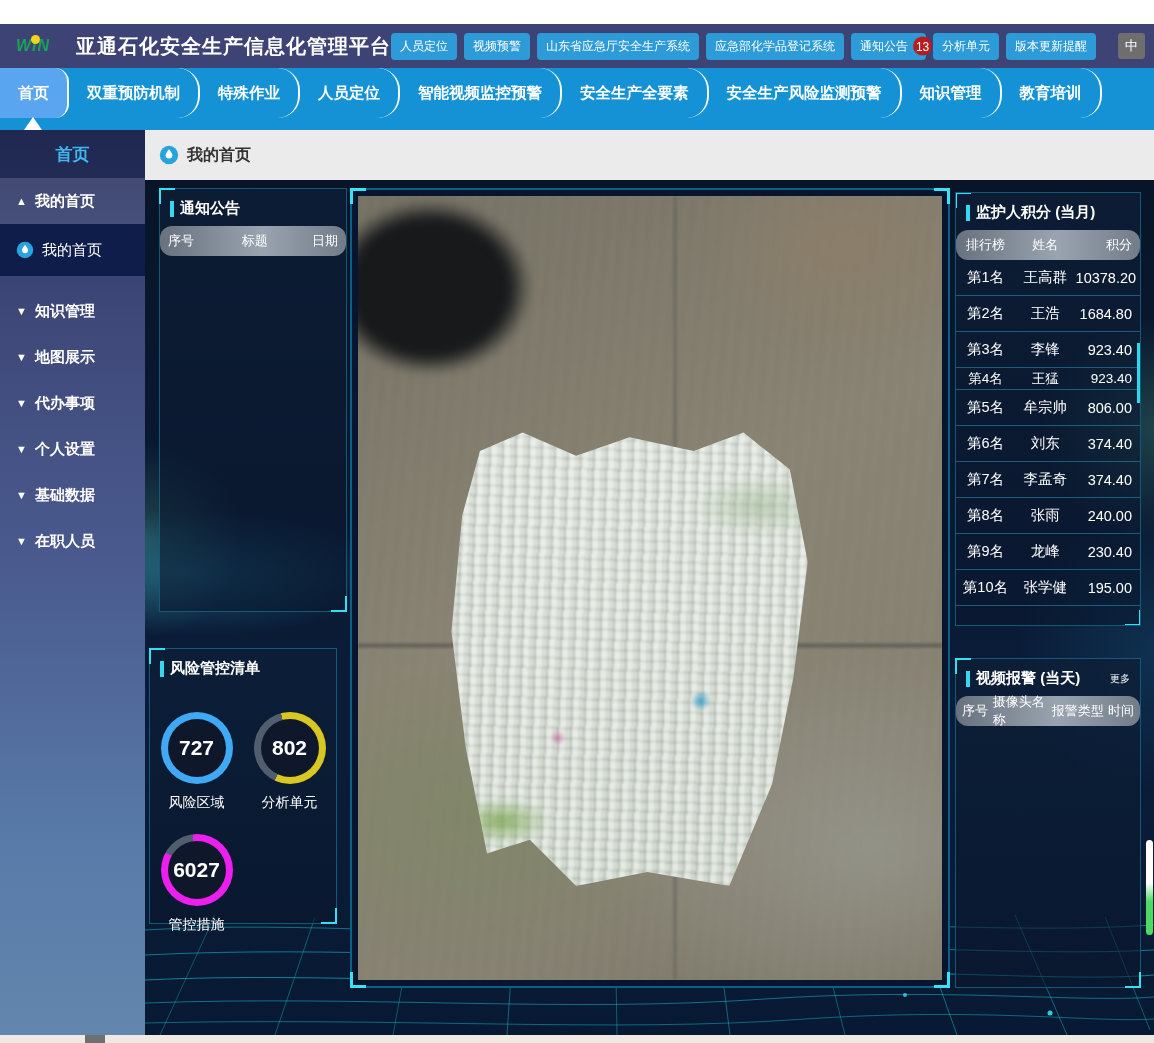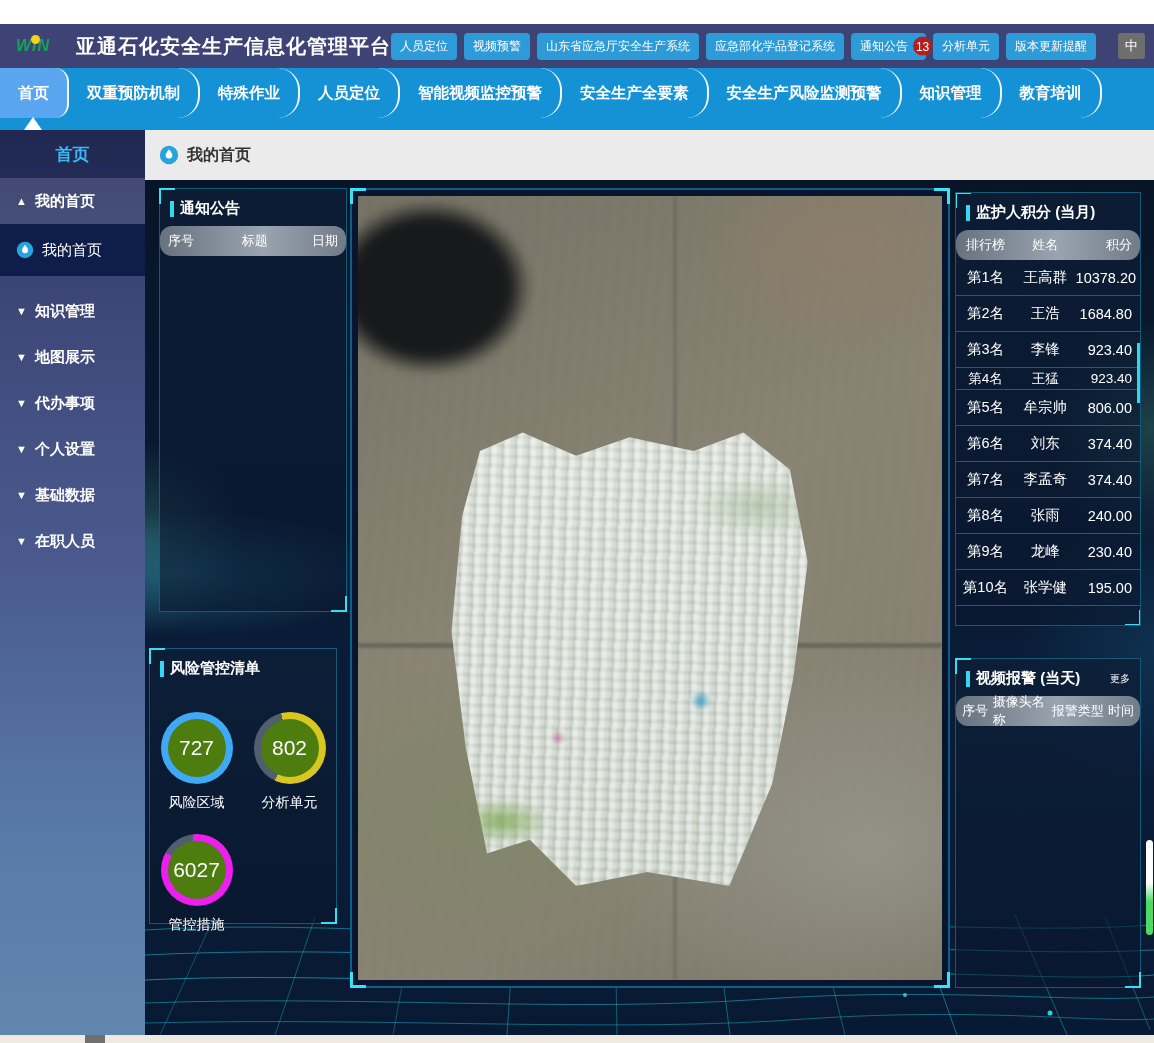--- a/index.html
+++ b/index.html
@@ -87,22 +87,22 @@
   .srow { height:36px; display:flex; align-items:center; color:#fff; font-size:14.5px;
     border-bottom:1px solid rgba(40,150,190,.55); }
   .srow.clipped { height:22px; font-size:13.5px; overflow:hidden; }
   .srow.cut { height:12px; overflow:hidden; border-bottom:none; color:rgba(255,255,255,.55); }
   .score-scroll-mark { position:absolute; right:0; top:150px; width:3px; height:60px; background:#2bd8f0; }
 
   .panel-risk { left:4px; top:468px; width:188px; height:276px; }
   .stats { display:grid; grid-template-columns:1fr 1fr; row-gap:22px; padding-top:26px; }
   .stat { display:flex; flex-direction:column; align-items:center; }
   .ring { width:72px; height:72px; border-radius:50%; position:relative; }
-  .ring-inner { position:absolute; inset:7px; border-radius:50%; background:#4d7c0f;
-    display:flex; align-items:center; justify-content:center; color:#fff; font-weight:normal; font-size:21px; }
+  .ring-inner { position:absolute; inset:7px; border-radius:50%; background:#0f172a;
+    display:flex; align-items:center; justify-content:center; color:#fff; font-weight:bold; font-size:21px; }
   .r-blue { background:#3fa9f5; }
   .r-yellow { background:conic-gradient(from 0deg,#d8c621 0 57%,#515e6e 57% 96%,#d8c621 96% 100%); }
   .r-green { background:conic-gradient(from 0deg,#5a6878 0 5%,#57d277 5% 98%,#5a6878 98% 100%); }
   .r-magenta { background:conic-gradient(from 0deg,#ec1fec 0 83%,#515e6e 83% 98%,#ec1fec 98% 100%); }
   .stat-label { margin-top:10px; color:#fff; font-size:14px; }
 
   .panel-video { left:810px; top:478px; width:186px; height:330px; }
   .vc0 { flex:0 0 20%; padding-left:6px; } .vc1 { flex:1; } .vc2 { flex:0 0 30%; } .vc3 { flex:0 0 18%; padding-right:6px; text-align:right; }
 
   

